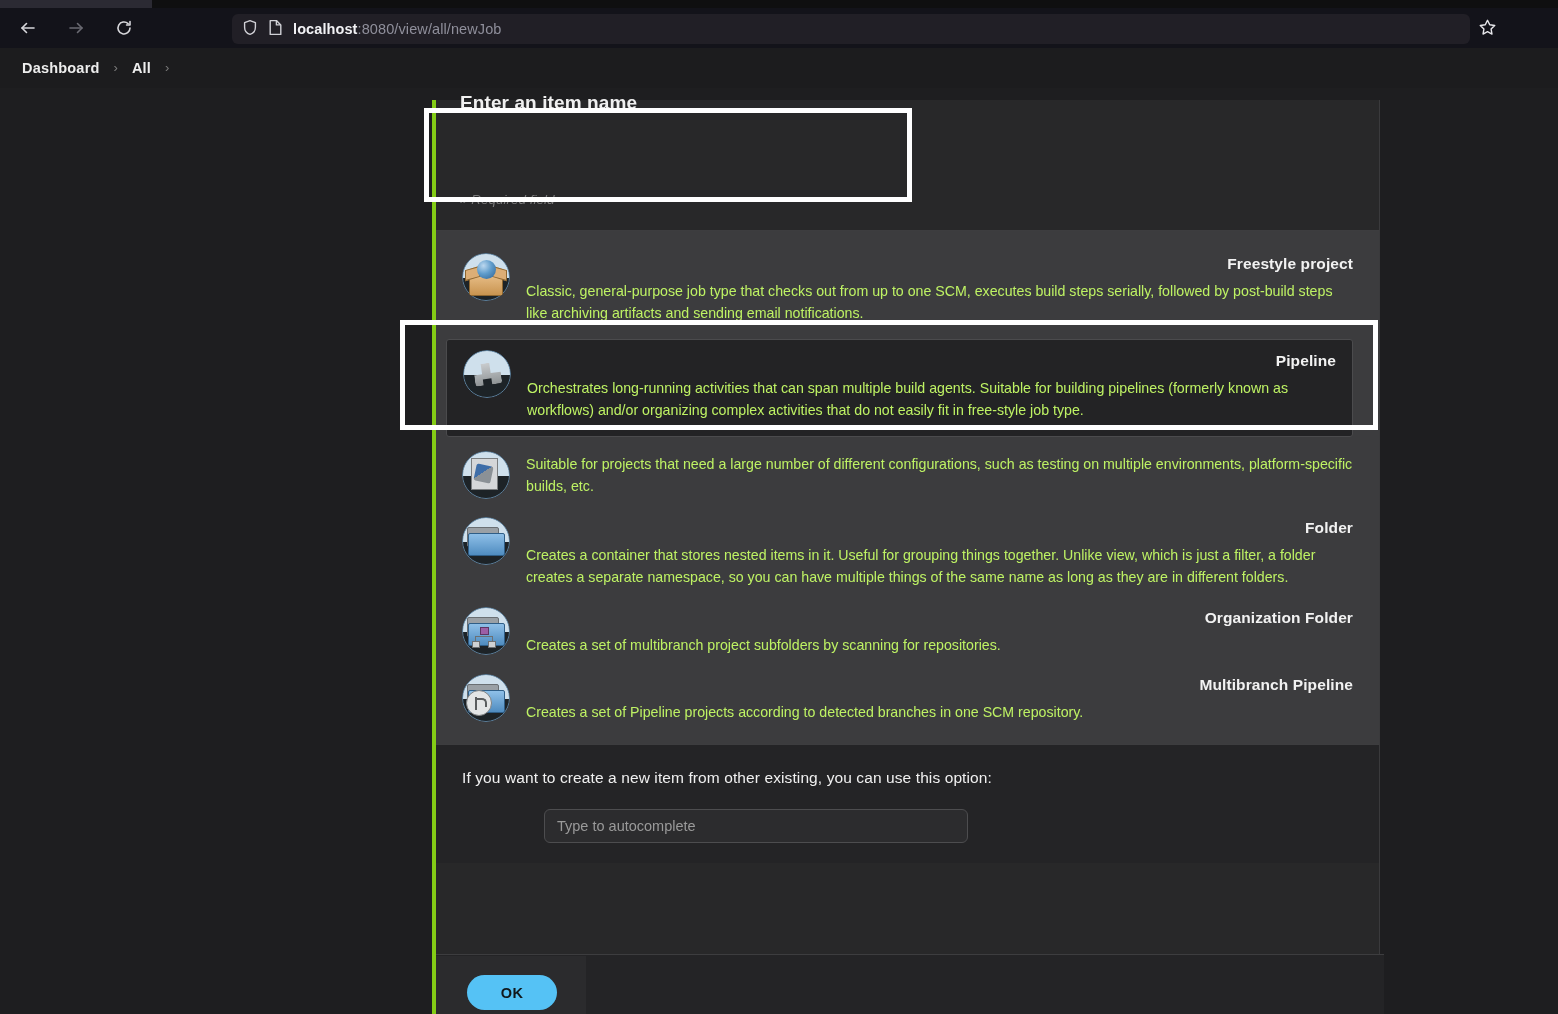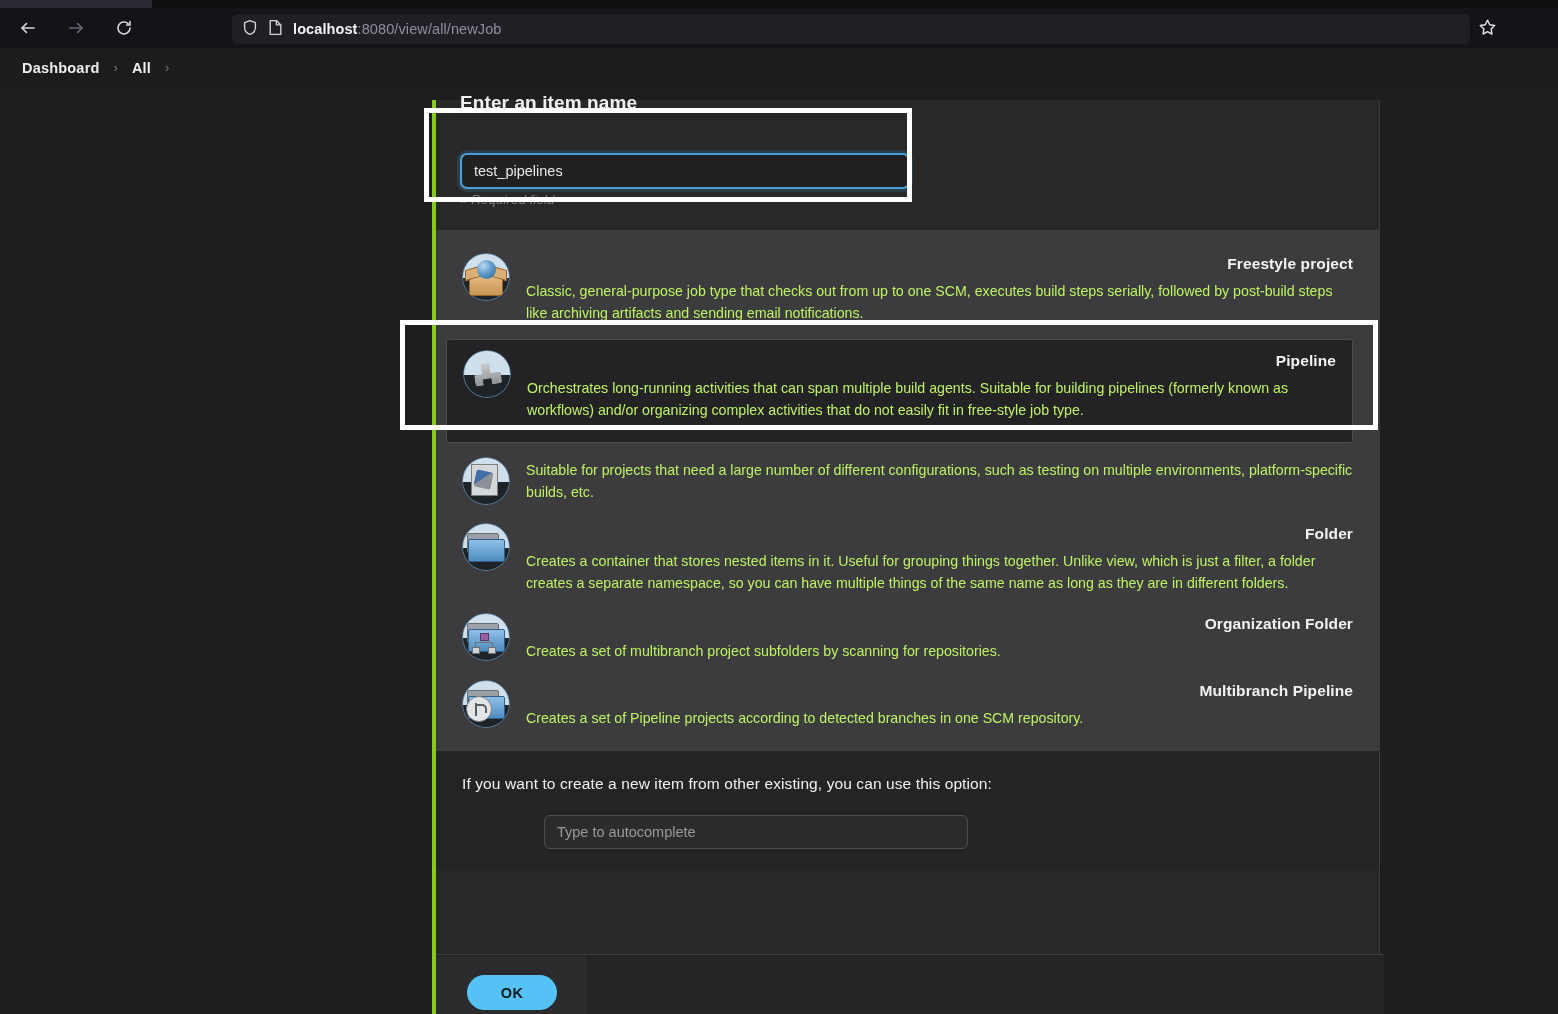--- a/index.html
+++ b/index.html
@@ -113,21 +113,21 @@
 
   
   .pipeline-wrap{
     position:relative; margin:4px 0 6px 0;
   }
   .pipeline-card{
     margin:0 26px 0 10px;
     background:#232325;
     border:1px solid #4b4b4d;
     border-radius:3px;
-    padding:10px 16px 20px 16px;
+    padding:10px 16px 14px 16px;
     display:flex; gap:16px; align-items:flex-start;
   }
 
   
   .copy-section{
     background:#242426; padding:24px 26px 20px 26px;
   }
   .copy-lead{
     font-size:15.5px; color:#f0f0f0; margin-bottom:22px; letter-spacing:.1px;
   }
@@ -320,21 +320,20 @@
     <span class="crumb">All</span>
     <span class="crumb-sep">›</span>
   </div>
 
   <div class="page-bg"></div>
 
   <div class="content-panel">
 
     <div class="name-section">
       <div class="section-title">Enter an item name</div>
-      <input class="name-input" type="text" value="test_pipelines" style="">
       <div class="required-note">» Required field</div>
     </div>
 
     <div class="divider"></div>
 
     <div class="types-section">
 
       <div class="type-row">
         <div class="type-icon">
           <span class="ic-disc"></span>

